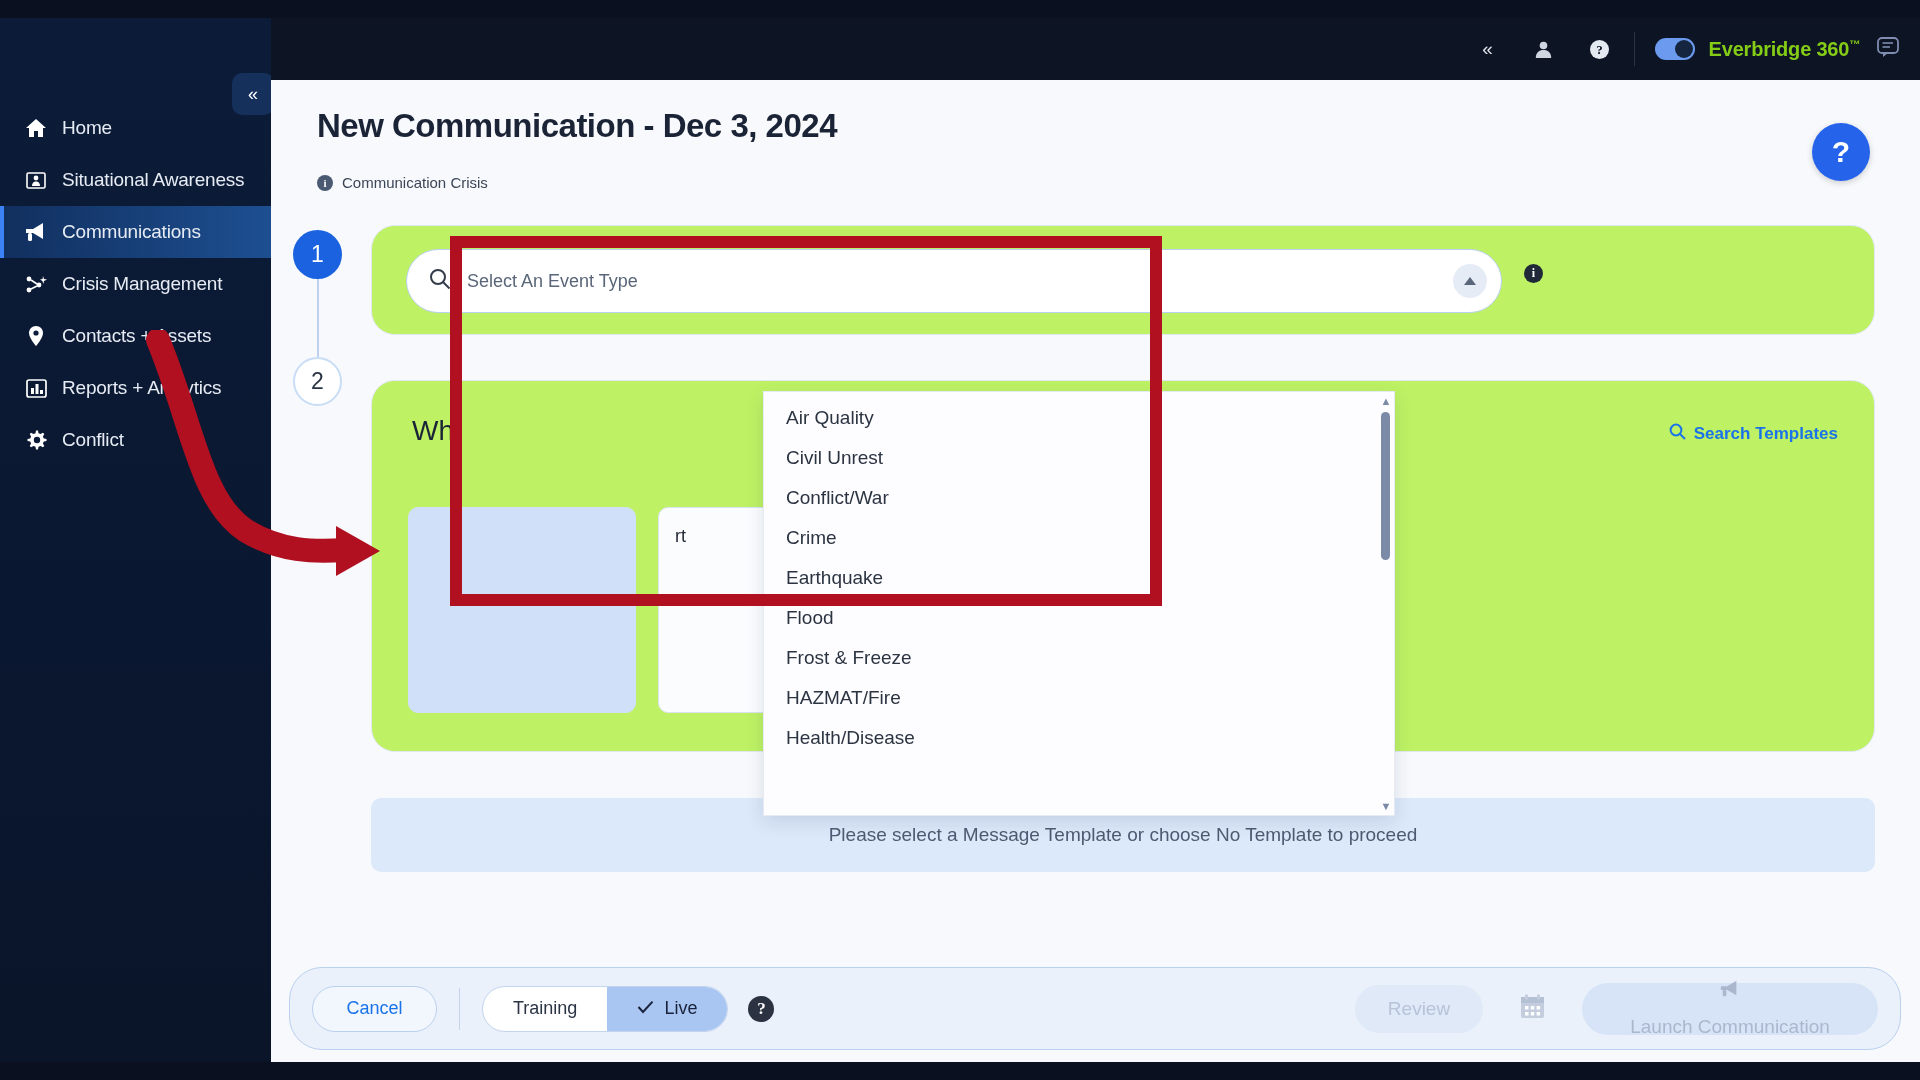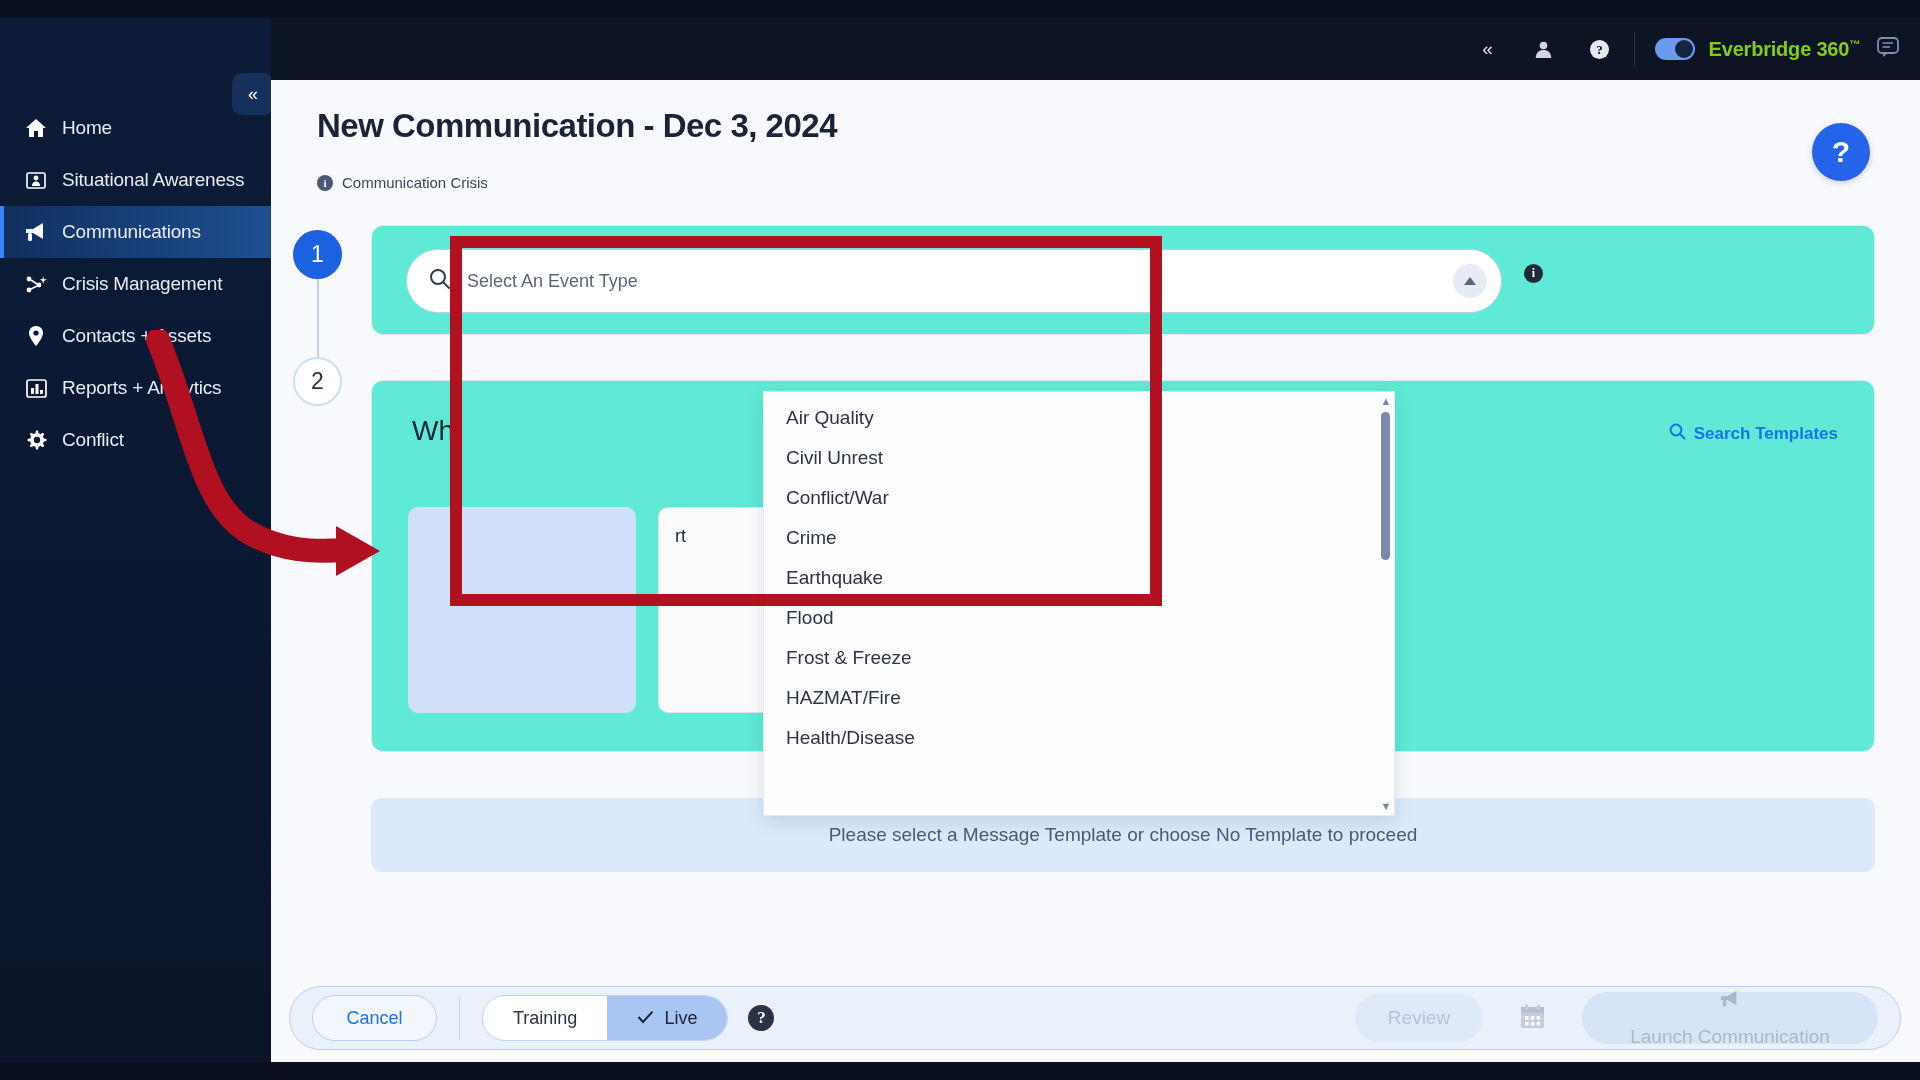--- a/index.html
+++ b/index.html
@@ -138,22 +138,22 @@
   }
   .step1 { background:#1a62e0; color:#fff; }
   .step2 { background:#fff; color:#2b3445; border:2px solid #c9ddf6; }
   .step-line {
     width: 2px; height: 78px; background:#bcd2ef;
     margin-left: 24px;
   }
 
   
   .card {
-    position:absolute; background:#5eead4;
-    border: 1px solid #e2e8f2; border-radius: 12px;
+    position:absolute; background:#bef264;
+    border: 1px solid #e2e8f2; border-radius: 24px;
   }
   .card1 { left: 100px; top: 145px; width: 1504px; height: 110px; }
   .card2 { left: 100px; top: 300px; width: 1504px; height: 372px; }
 
   
   .select-box {
     position:absolute; left: 34px; top: 23px;
     width: 1096px; height: 64px;
     border:1px solid #b9d0ee; border-radius: 32px;
     background:#fff; display:flex; align-items:center;
@@ -202,21 +202,21 @@
   .notebar {
     position:absolute; left: 100px; top: 718px;
     width: 1504px; height: 74px; border-radius:10px;
     background:#dce9fa; display:flex; align-items:center; justify-content:center;
     color:#4d5b72; font-size: 19px;
   }
 
   
   .bottombar {
     position:absolute; left: 18px; bottom: 12px;
-    width: 1612px; height: 64px; border-radius: 33px;
+    width: 1612px; height: 83px; border-radius: 33px;
     border:1px solid #b9d0ee; background:#eaf1fb;
     display:flex; align-items:center; padding: 0 22px;
   }
   .btn-cancel {
     height: 46px; min-width: 125px; border-radius: 23px;
     border:1px solid #b9d0ee; background:#f2f7fd;
     color:#1a73e8; font-size: 18px;
     display:flex;align-items:center;justify-content:center; cursor:pointer;
   }
   .bb-divider { width:1px; height: 42px; background:#c3d4ec; margin: 0 22px; }

